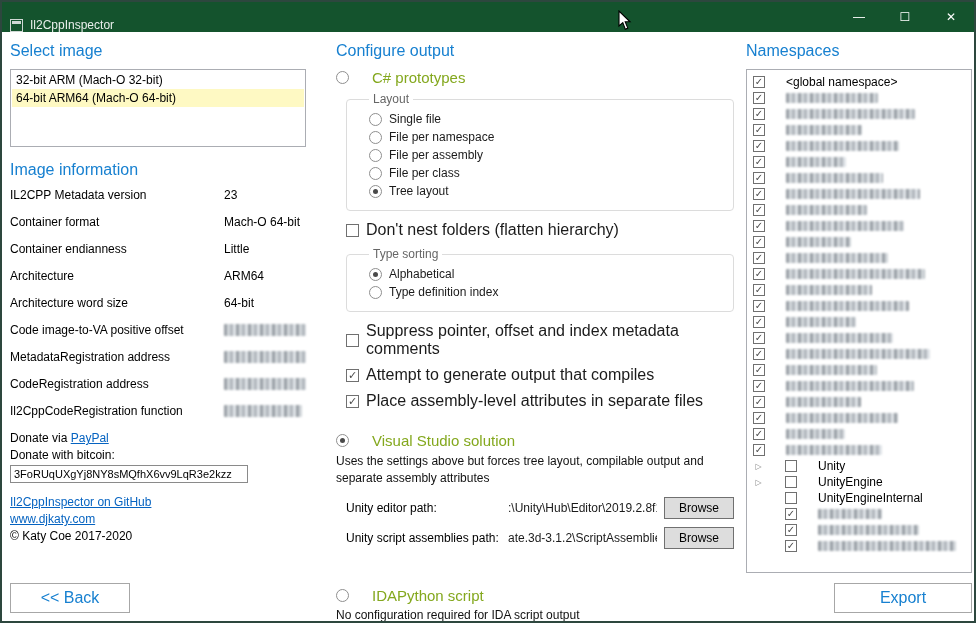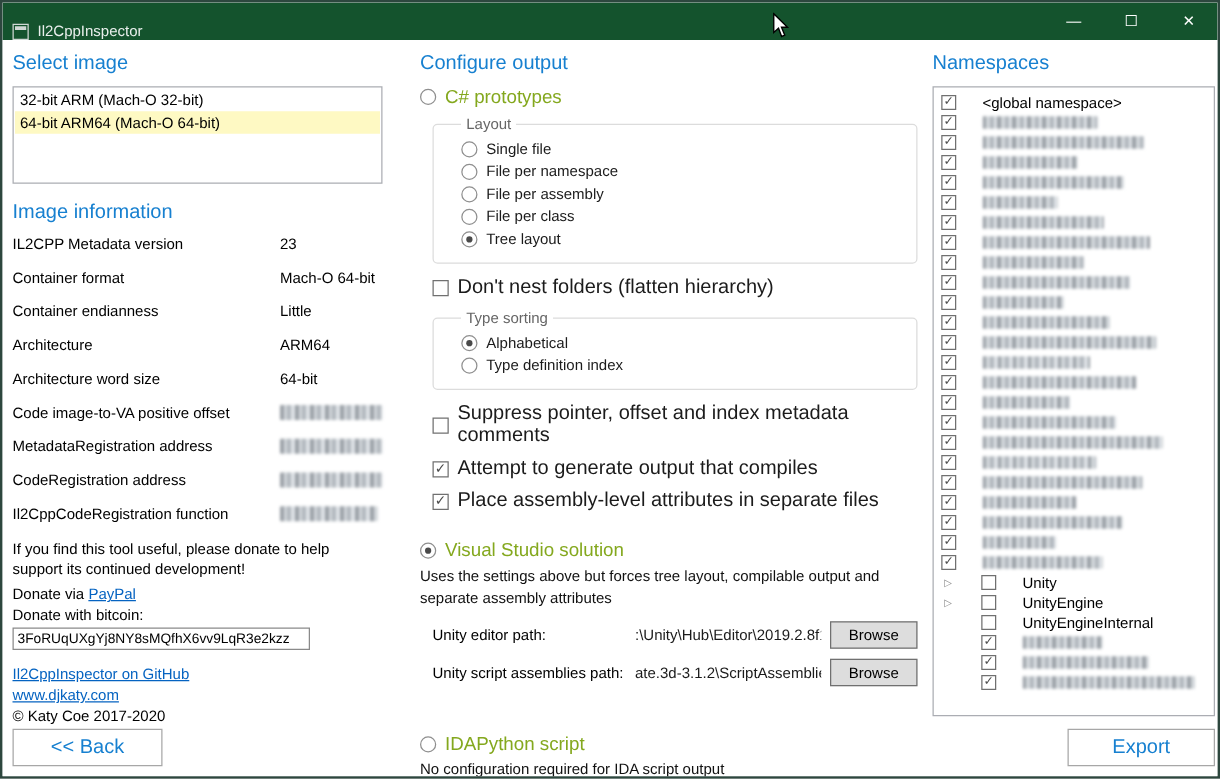--- a/index.html
+++ b/index.html
@@ -36,24 +36,24 @@
 
   .donate { font-size:12px; margin:6px 0 5px; line-height:1.35; }
   .tline { font-size:12px; margin:0 0 3px; }
   a.link { color:#0563c1; text-decoration:underline; font-size:12px; cursor:pointer; }
   .bitcoin-input { width:238px; font-size:11px; font-family:"Liberation Sans",sans-serif; padding:2px 3px; border:1px solid #8a8a8a; margin:1px 0 12px; display:block; }
   .block-link { display:block; margin:3px 0; }
   .copyright { font-size:12px; margin-top:3px; }
 
   .big-btn { position:absolute; bottom:0; height:30px; background:#fff; border:1px solid #a7a7a7; color:#1780d0; font-size:16px; font-family:inherit; cursor:pointer; }
   .back { left:0; width:120px; }
-  .export { right:0; width:118px; }
+  .export { right:0; width:138px; }
 
   
-  .radio-row { display:flex; align-items:center; gap:7px; margin:4px 0; }
+  .radio-row { display:flex; align-items:center; gap:23px; margin:4px 0; }
   .radio { width:13px; height:13px; border:1px solid #8f8f8f; border-radius:50%; background:#fff; position:relative; flex:none; }
   .radio.on::after { content:''; position:absolute; inset:3px; background:#4a4a4a; border-radius:50%; }
   .green-label { color:#84a81e; font-size:15px; }
 
   fieldset.group { border:1px solid #dcdcdc; border-radius:4px; margin:6px 0 10px 10px; padding:2px 22px 8px; }
   legend.group-title { font-size:12px; color:#666; padding:0 4px; }
   .opt-row { display:flex; align-items:center; gap:7px; margin:4px 0; font-size:12px; color:#1b1b1b; }
 
   .cb { width:13px; height:13px; border:1px solid #707070; background:#fff; flex:none; display:flex; align-items:center; justify-content:center; font-size:11px; color:#4a4a4a; line-height:1; }
   .cb.checked::before { content:'✓'; }
@@ -135,21 +135,20 @@
           <div class="info-row">
             <span class="info-label">CodeRegistration address</span>
             <span class="redacted" style="width: 96px;"></span>
           </div>
           <div class="info-row">
             <span class="info-label">Il2CppCodeRegistration function</span>
             <span class="redacted" style="width: 78px;"></span>
           </div>
         </div>
 
-      <p class="donate">If you find this tool useful, please donate to help support its continued development!</p>
       <p class="tline"><span>Donate via </span><a class="link">PayPal</a></p>
       <p class="tline">Donate with bitcoin:</p>
       <input class="bitcoin-input" value="3FoRUqUXgYj8NY8sMQfhX6vv9LqR3e2kzz" style="">
 
       <a class="link block-link">Il2CppInspector on GitHub</a>
       <a class="link block-link">www.djkaty.com</a>
       <div class="copyright">© Katy Coe 2017-2020</div>
 
       <button class="big-btn back">&lt;&lt; Back</button>
     </div>

